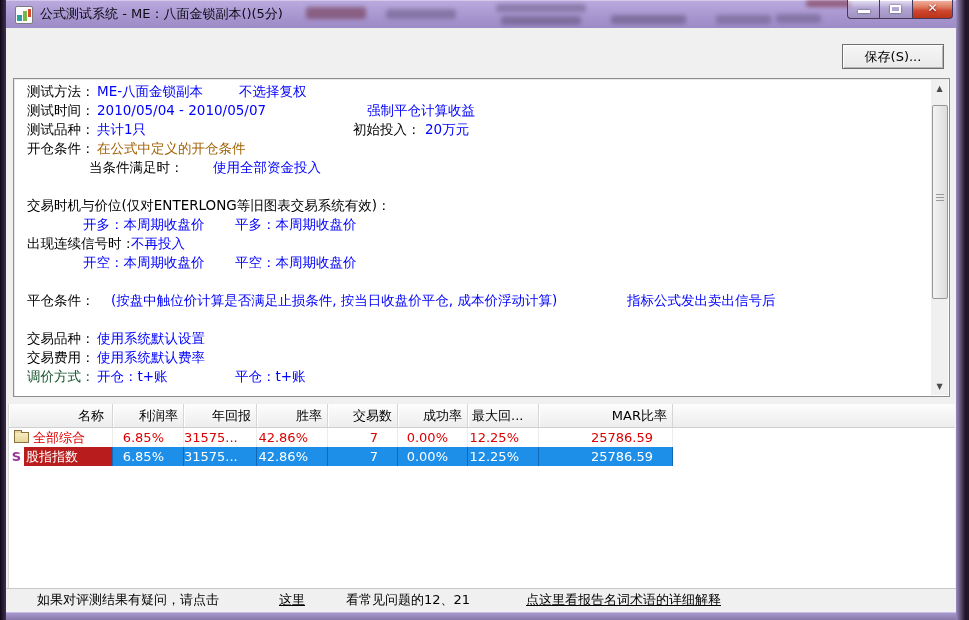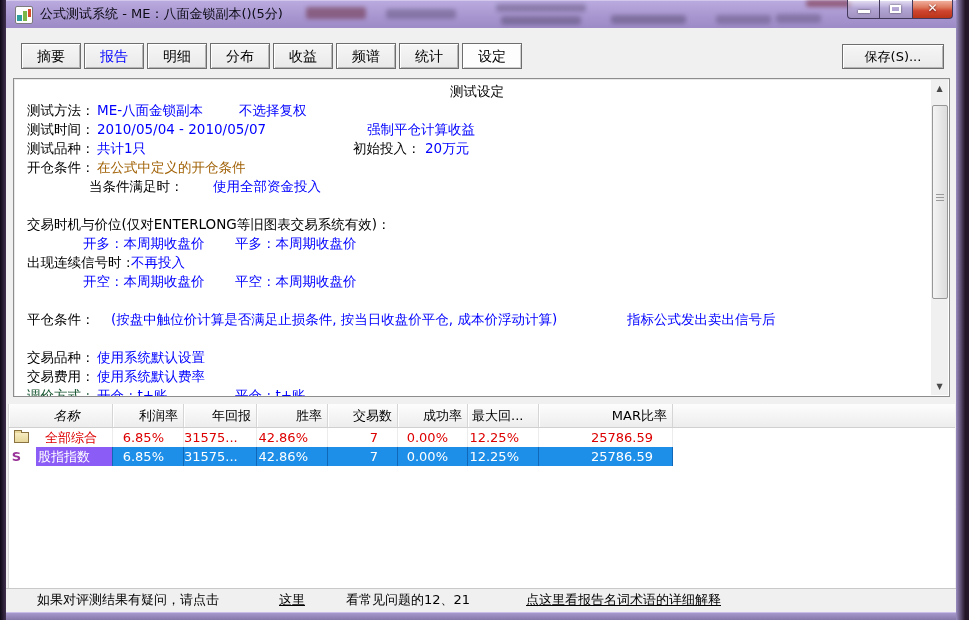--- a/index.html
+++ b/index.html
@@ -59,35 +59,35 @@
           border-radius:2px;background:linear-gradient(90deg,#f4f4f4,#dcdcdc);}
   .sthumb::after{content:"";position:absolute;left:3px;top:88px;width:8px;height:8px;
           background:repeating-linear-gradient(#9a9a9a 0 1px,transparent 1px 3px);}
   
   .tbl{position:absolute;left:2px;top:376px;width:946px;height:185px;background:#fff;
        border-left:1px solid #d8d8d8;font-size:13px;}
   .thead{display:flex;height:23px;border-bottom:1px solid #d0d0d0;
          background:linear-gradient(#fdfdfd,#ededed);}
   .th{box-sizing:border-box;line-height:23px;color:#000;text-align:right;padding-right:5px;
       border-right:1px solid #d5d5d5;box-shadow:inset 1px 0 0 #fff;}
-  .th.left{text-align:center;padding-left:12px;padding-right:0;font-style:italic;}
+  .th.left{text-align:right;padding-left:12px;padding-right:8px;}
   .th.left2{text-align:left;padding-left:4px;padding-right:0;}
   .trow{display:flex;height:19px;line-height:19px;}
   .td{box-sizing:border-box;border-right:1px solid #ececec;text-align:right;padding-right:19px;
       color:#dd0000;overflow:hidden;}
-  .td.name{display:flex;text-align:left;padding:0;gap:12px;}
+  .td.name{display:flex;text-align:left;padding:0;}
   .folder{width:13px;height:9px;background:linear-gradient(#f7ecc2,#e7d79b);border:1px solid #8a7340;
           margin:4px 2px 0 5px;position:relative;}
   .folder::before{content:"";position:absolute;left:-1px;top:-3px;width:6px;height:2px;
           background:#e7d79b;border:1px solid #8a7340;border-bottom:none;}
   .prefix{width:15px;text-align:center;color:#993399;font-weight:bold;}
   .nm{flex:1;padding-left:2px;}
   .trow.sel .td{background:#1e8fe8;color:#fff;border-right-color:#1268b8;}
   .trow.sel .td.name{background:#fff;}
-  .trow.sel .td.name .nm{background:#8b5cf6;color:#fff;}
+  .trow.sel .td.name .nm{background:#b91c1c;color:#fff;}
   
   .footer{position:absolute;left:0;bottom:0;width:950px;height:23px;background:#f0f0f0;
           border-top:1px solid #c9c9c9;font-size:13px;line-height:22px;}
   .footer span,.footer a{position:absolute;top:0;white-space:nowrap;color:#000;}
   .flink{color:#0000cc;text-decoration:underline;cursor:pointer;}
   .win-bottom{position:absolute;left:0;top:612px;width:950px;height:8px;
           background:linear-gradient(#ab9dd2,#8678a8);box-shadow:inset 0 1px 0 #c9bde8;}
 </style>
 </head>
 <body>
@@ -122,35 +122,24 @@
             <span class="glyph-max"></span>
           </span>
         <span class="cbtn close">
             <span class="glyph-x">✕</span>
           </span>
       </span>
     </div>
 
     <div class="client">
 
-      <div class="tabrow">
-          <div class="tab">摘要</div>
-          <div class="tab" style="color: rgb(0, 0, 255);">报告</div>
-          <div class="tab">明细</div>
-          <div class="tab">分布</div>
-          <div class="tab">收益</div>
-          <div class="tab">频谱</div>
-          <div class="tab">统计</div>
-          <div class="tab tab-active">设定</div>
-        </div>
       <div class="savebtn">保存(S)...</div>
 
       <div class="panel">
         <div class="slines">
-            <div class="sline center">测试设定</div>
             <div class="sline">
               <span style="left: 0px; color: rgb(0, 0, 0);">测试方法：</span>
               <span style="left: 70px; color: rgb(0, 0, 255);">ME-八面金锁副本</span>
               <span style="left: 212px; color: rgb(0, 0, 255);">不选择复权</span>
             </div>
             <div class="sline">
               <span style="left: 0px; color: rgb(0, 0, 0); text-align: right;">测试时间：</span>
               <span style="left: 70px; color: rgb(0, 0, 255);">2010/05/04 - 2010/05/07</span>
               <span style="left: 340px; color: rgb(0, 0, 255);">强制平仓计算收益</span>
             </div>

